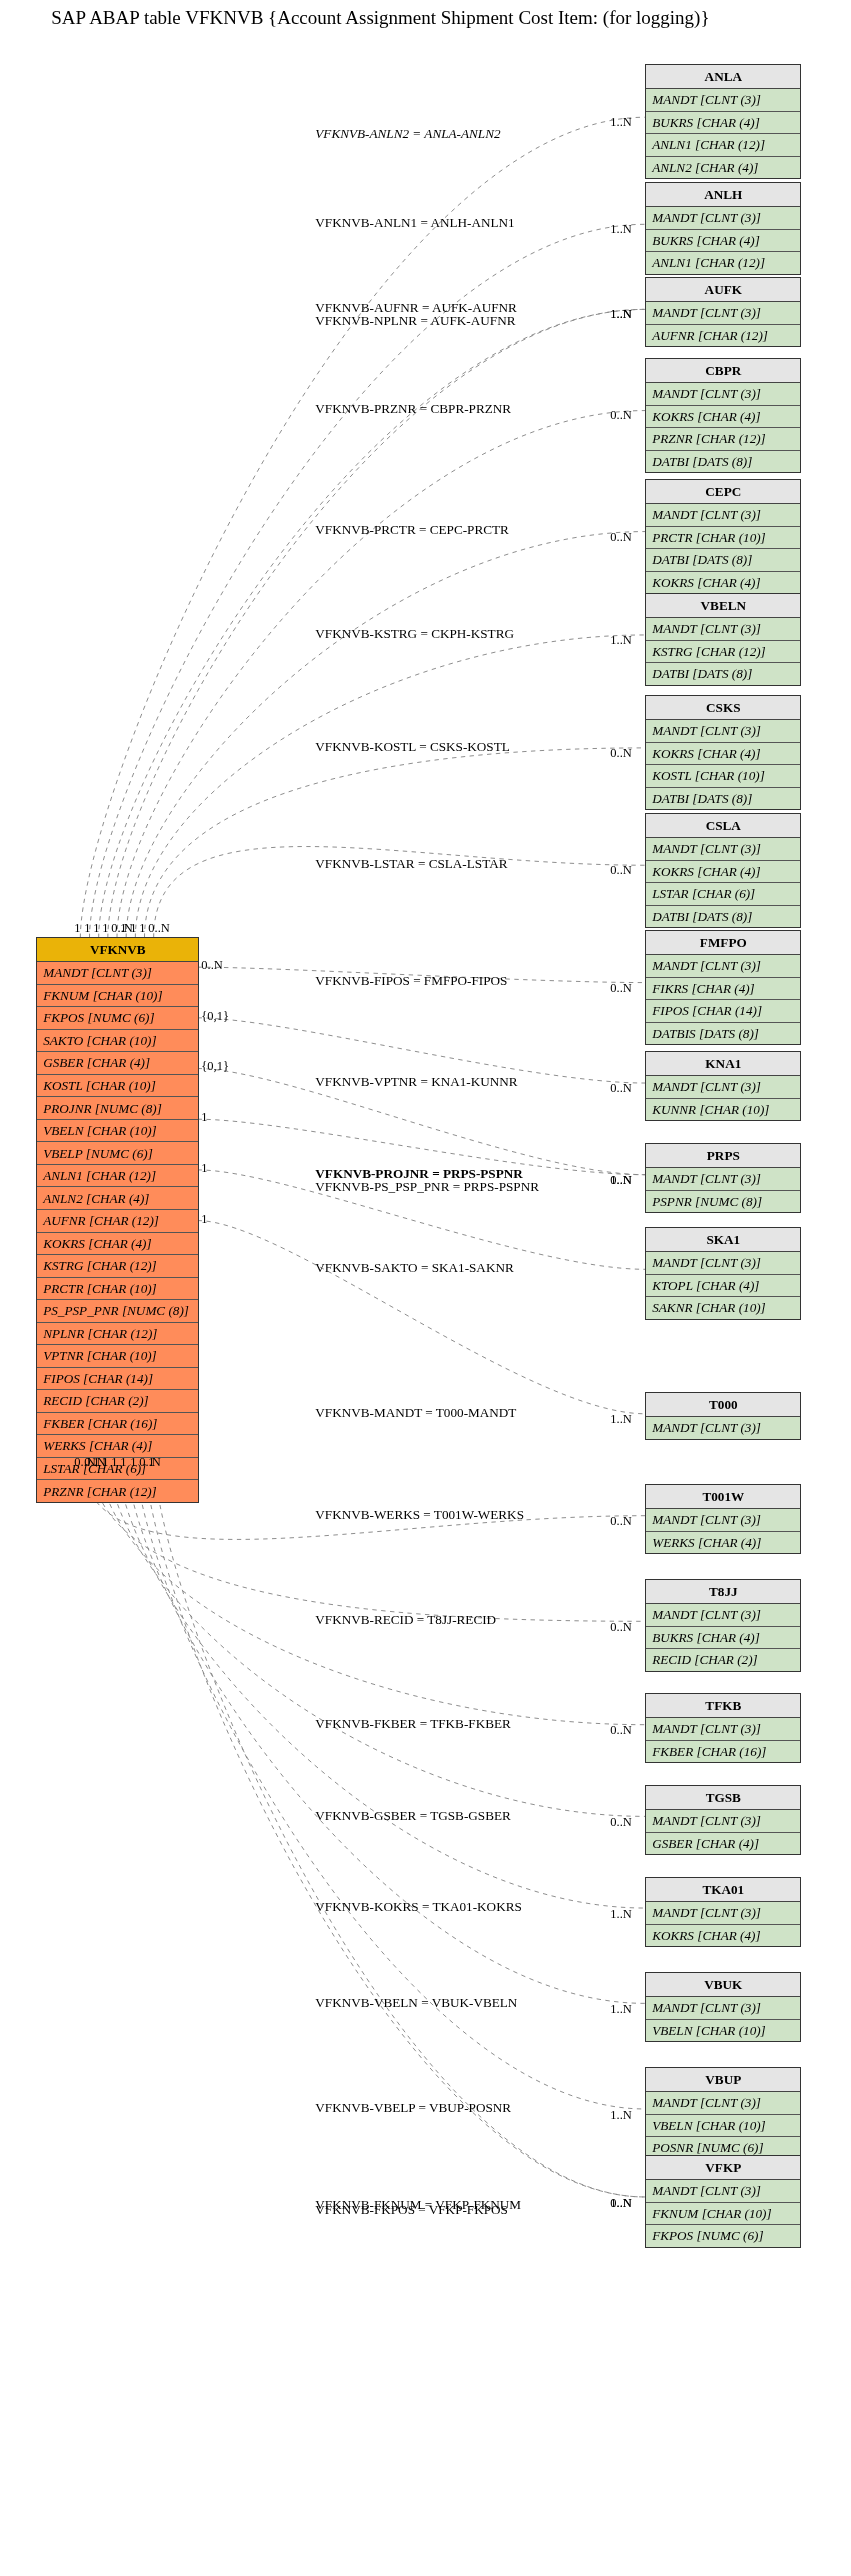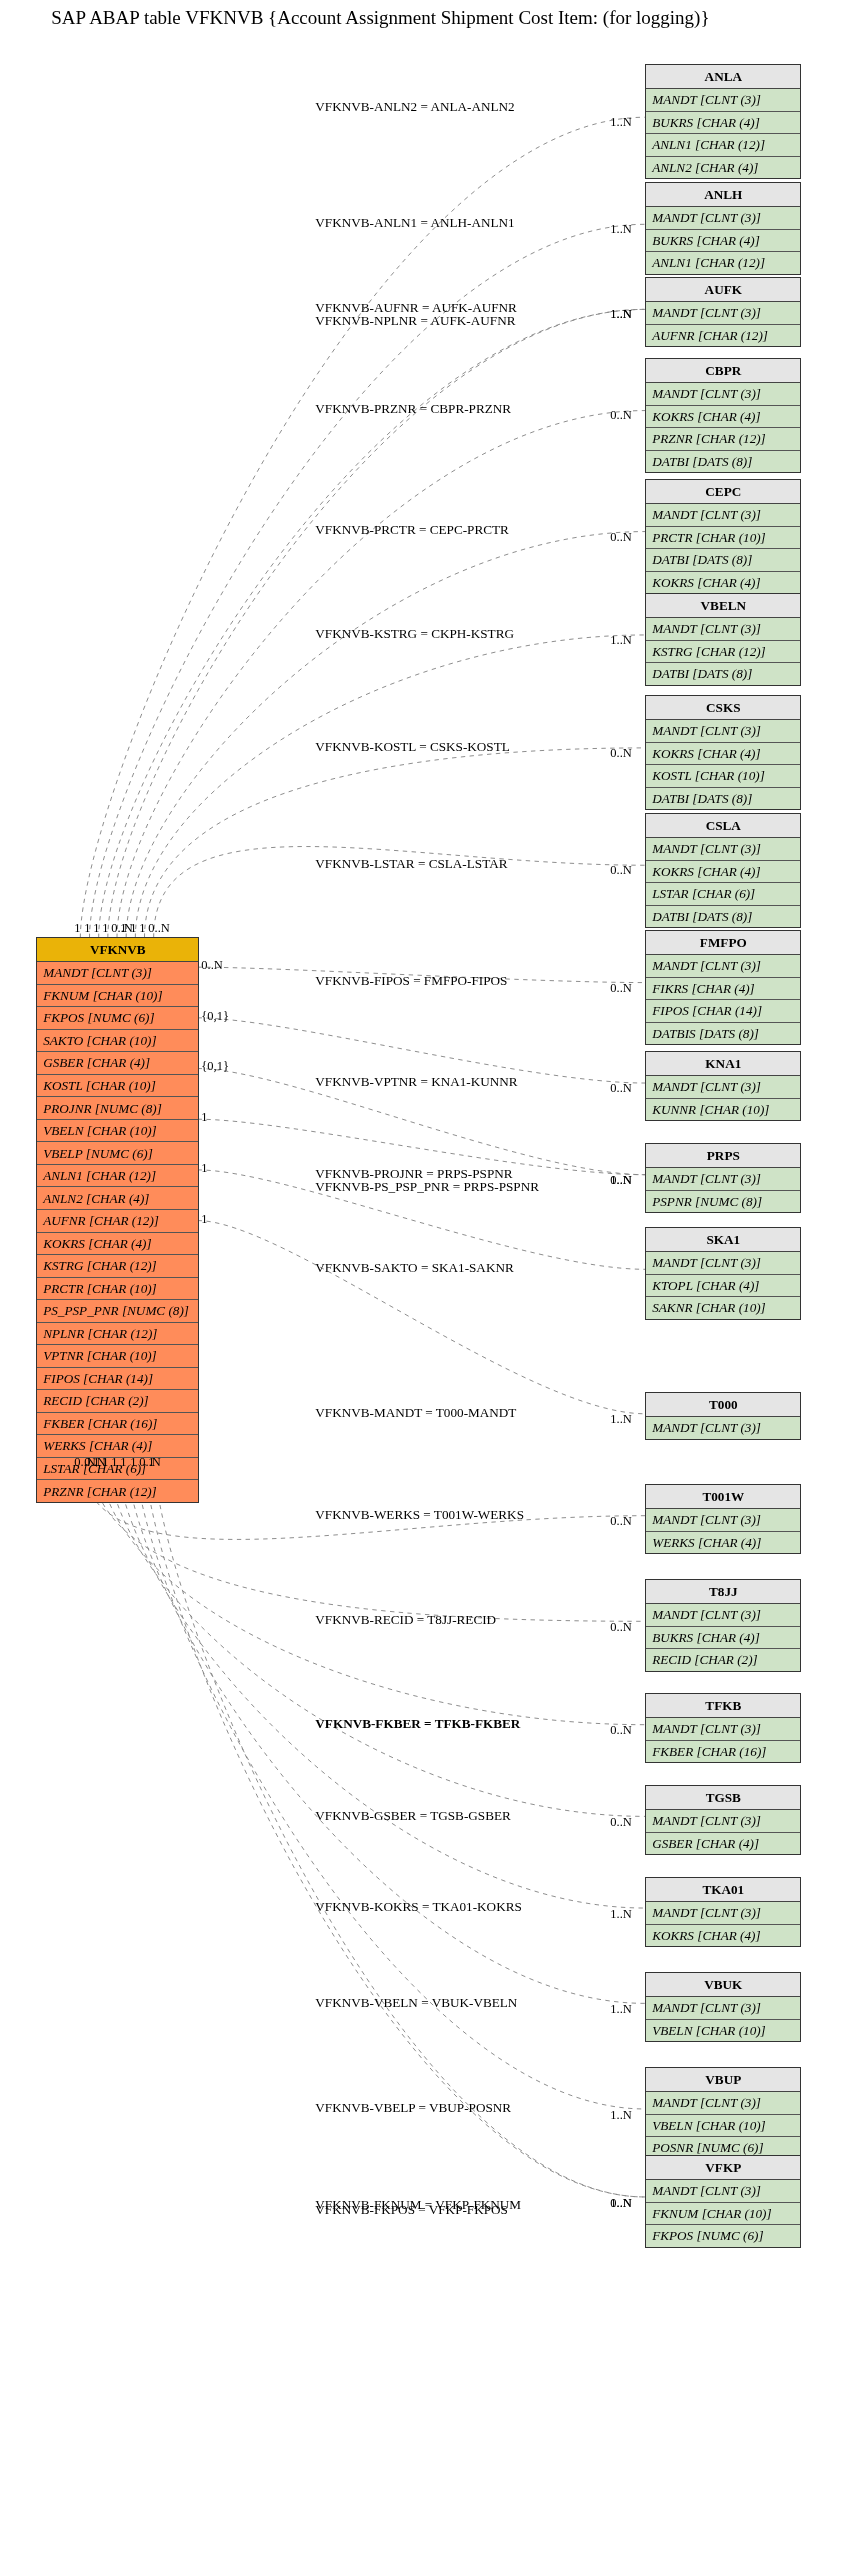--- a/index.html
+++ b/index.html
@@ -236,21 +236,21 @@
       <div class="row">MANDT [CLNT (3)]</div>
       <div class="row">VBELN [CHAR (10)]</div>
       <div class="row">POSNR [NUMC (6)]</div>
     </div>
     <div class="card green" style="left: 638px; top: 2120px; width: 154px;">
       <div class="hdr">VFKP</div>
       <div class="row">MANDT [CLNT (3)]</div>
       <div class="row">FKNUM [CHAR (10)]</div>
       <div class="row">FKPOS [NUMC (6)]</div>
     </div>
-    <span class="edge-label" style="left: 308px; top: 64px;">VFKNVB-ANLN2 = ANLA-ANLN2</span>
+    <span class="edge-label" style="left: 308px; top: 91px; font-style: italic;">VFKNVB-ANLN2 = ANLA-ANLN2</span>
     <span class="mult" style="left: 603px; top: 80px;">1..N</span>
     <span class="mult" style="left: 67px; top: 886px;">1</span>
     <span class="edge-label" style="left: 308px; top: 180px;">VFKNVB-ANLN1 = ANLH-ANLN1</span>
     <span class="mult" style="left: 603px; top: 187px;">1..N</span>
     <span class="mult" style="left: 77px; top: 886px;">1</span>
     <span class="edge-label" style="left: 308px; top: 265px;">VFKNVB-AUFNR = AUFK-AUFNR</span>
     <span class="mult" style="left: 603px; top: 272px;">1..N</span>
     <span class="mult" style="left: 86px; top: 886px;">1</span>
     <span class="edge-label" style="left: 308px; top: 278px;">VFKNVB-NPLNR = AUFK-AUFNR</span>
     <span class="mult" style="left: 603px; top: 272px;">1..N</span>
@@ -269,38 +269,38 @@
     <span class="mult" style="left: 132px; top: 886px;">1</span>
     <span class="edge-label" style="left: 308px; top: 821px;">VFKNVB-LSTAR = CSLA-LSTAR</span>
     <span class="mult" style="left: 603px; top: 828px;">0..N</span>
     <span class="mult" style="left: 141px; top: 886px;">0..N</span>
     <span class="edge-label" style="left: 308px; top: 938px;">VFKNVB-FIPOS = FMFPO-FIPOS</span>
     <span class="mult" style="left: 603px; top: 946px;">0..N</span>
     <span class="mult" style="left: 194px; top: 923px;">0..N</span>
     <span class="edge-label" style="left: 308px; top: 1039px;">VFKNVB-VPTNR = KNA1-KUNNR</span>
     <span class="mult" style="left: 603px; top: 1046px;">0..N</span>
     <span class="mult" style="left: 194px; top: 974px;">{0,1}</span>
-    <span class="edge-label" style="left: 308px; top: 1131px;">VFKNVB-PROJNR = PRPS-PSPNR</span>
+    <span class="edge-label" style="left: 308px; top: 1131px; font-weight: bold;">VFKNVB-PROJNR = PRPS-PSPNR</span>
     <span class="mult" style="left: 603px; top: 1138px;">0..N</span>
     <span class="mult" style="left: 194px; top: 1024px;">{0,1}</span>
     <span class="edge-label" style="left: 308px; top: 1144px;">VFKNVB-PS_PSP_PNR = PRPS-PSPNR</span>
     <span class="mult" style="left: 603px; top: 1138px;">1..N</span>
     <span class="mult" style="left: 194px; top: 1075px;">1</span>
     <span class="edge-label" style="left: 308px; top: 1225px;">VFKNVB-SAKTO = SKA1-SAKNR</span>
     <span class="mult" style="left: 194px; top: 1126px;">1</span>
     <span class="edge-label" style="left: 308px; top: 1370px;">VFKNVB-MANDT = T000-MANDT</span>
     <span class="mult" style="left: 603px; top: 1377px;">1..N</span>
     <span class="mult" style="left: 194px; top: 1177px;">1</span>
     <span class="edge-label" style="left: 308px; top: 1472px;">VFKNVB-WERKS = T001W-WERKS</span>
     <span class="mult" style="left: 603px; top: 1479px;">0..N</span>
     <span class="mult" style="left: 67px; top: 1420px;">0..N</span>
     <span class="edge-label" style="left: 308px; top: 1577px;">VFKNVB-RECID = T8JJ-RECID</span>
     <span class="mult" style="left: 603px; top: 1585px;">0..N</span>
     <span class="mult" style="left: 77px; top: 1420px;">0..N</span>
-    <span class="edge-label" style="left: 308px; top: 1681px; font-weight: bold;">VFKNVB-FKBER = TFKB-FKBER</span>
+    <span class="edge-label" style="left: 308px; top: 1681px;">VFKNVB-FKBER = TFKB-FKBER</span>
     <span class="mult" style="left: 603px; top: 1688px;">0..N</span>
     <span class="mult" style="left: 86px; top: 1420px;">1</span>
     <span class="edge-label" style="left: 308px; top: 1773px;">VFKNVB-GSBER = TGSB-GSBER</span>
     <span class="mult" style="left: 603px; top: 1780px;">0..N</span>
     <span class="mult" style="left: 95px; top: 1420px;">1</span>
     <span class="edge-label" style="left: 308px; top: 1864px;">VFKNVB-KOKRS = TKA01-KOKRS</span>
     <span class="mult" style="left: 603px; top: 1872px;">1..N</span>
     <span class="mult" style="left: 104px; top: 1420px;">1</span>
     <span class="edge-label" style="left: 308px; top: 1960px;">VFKNVB-VBELN = VBUK-VBELN</span>
     <span class="mult" style="left: 603px; top: 1967px;">1..N</span>

